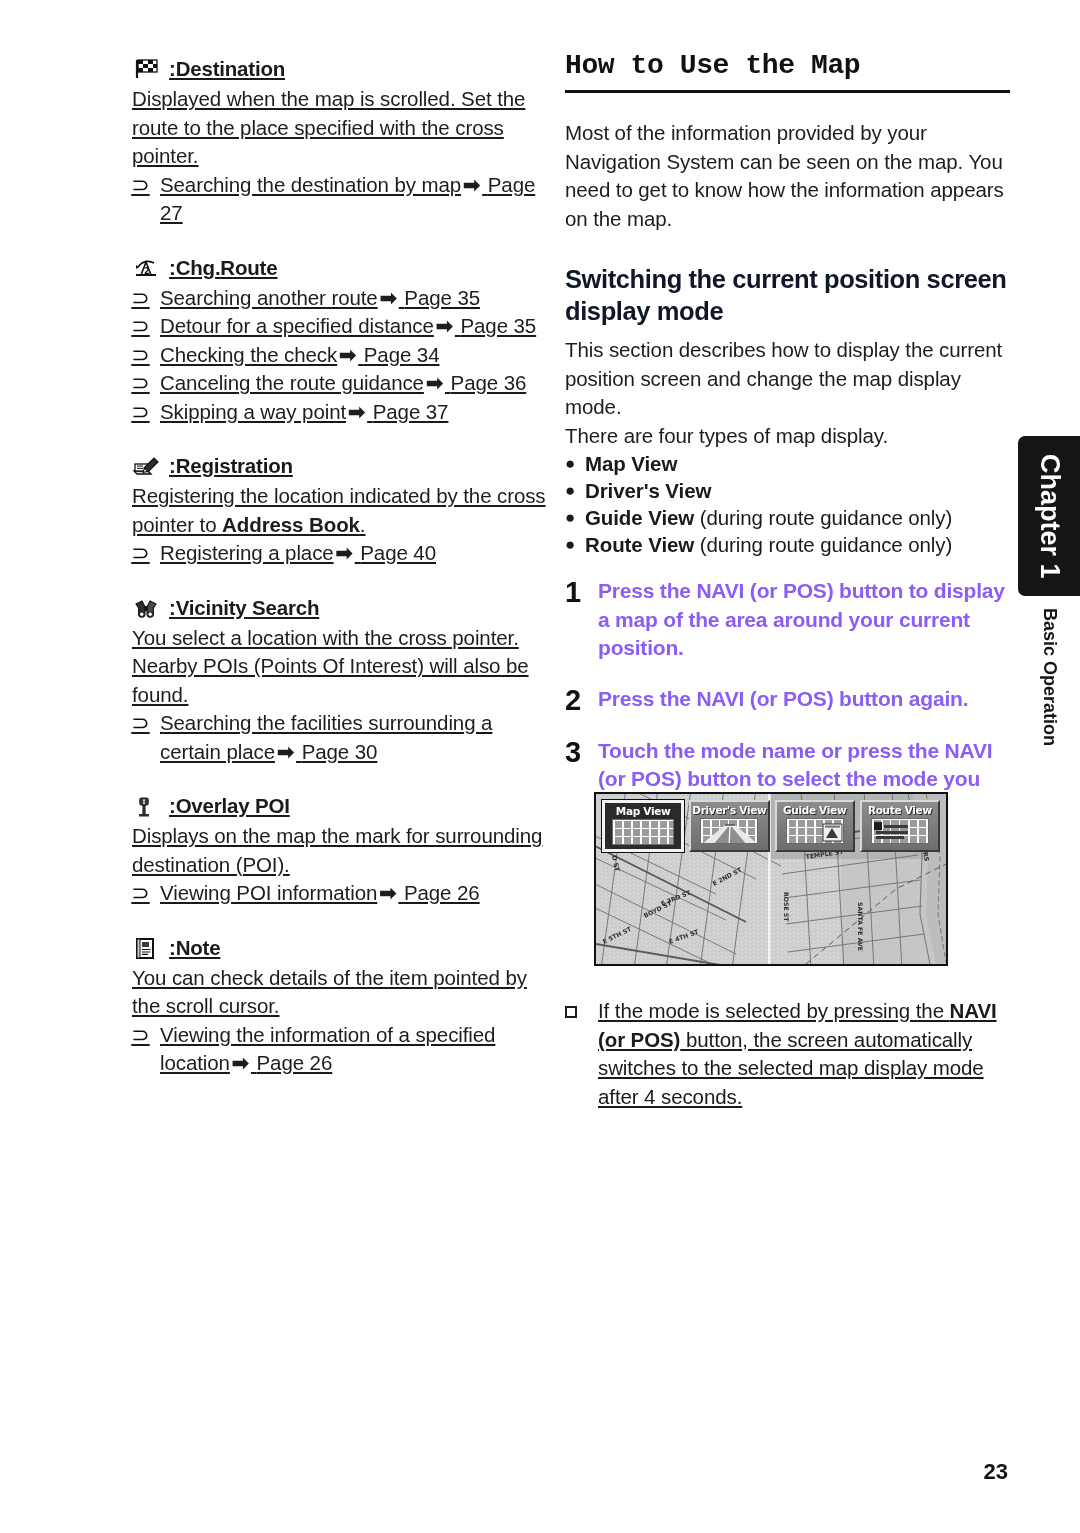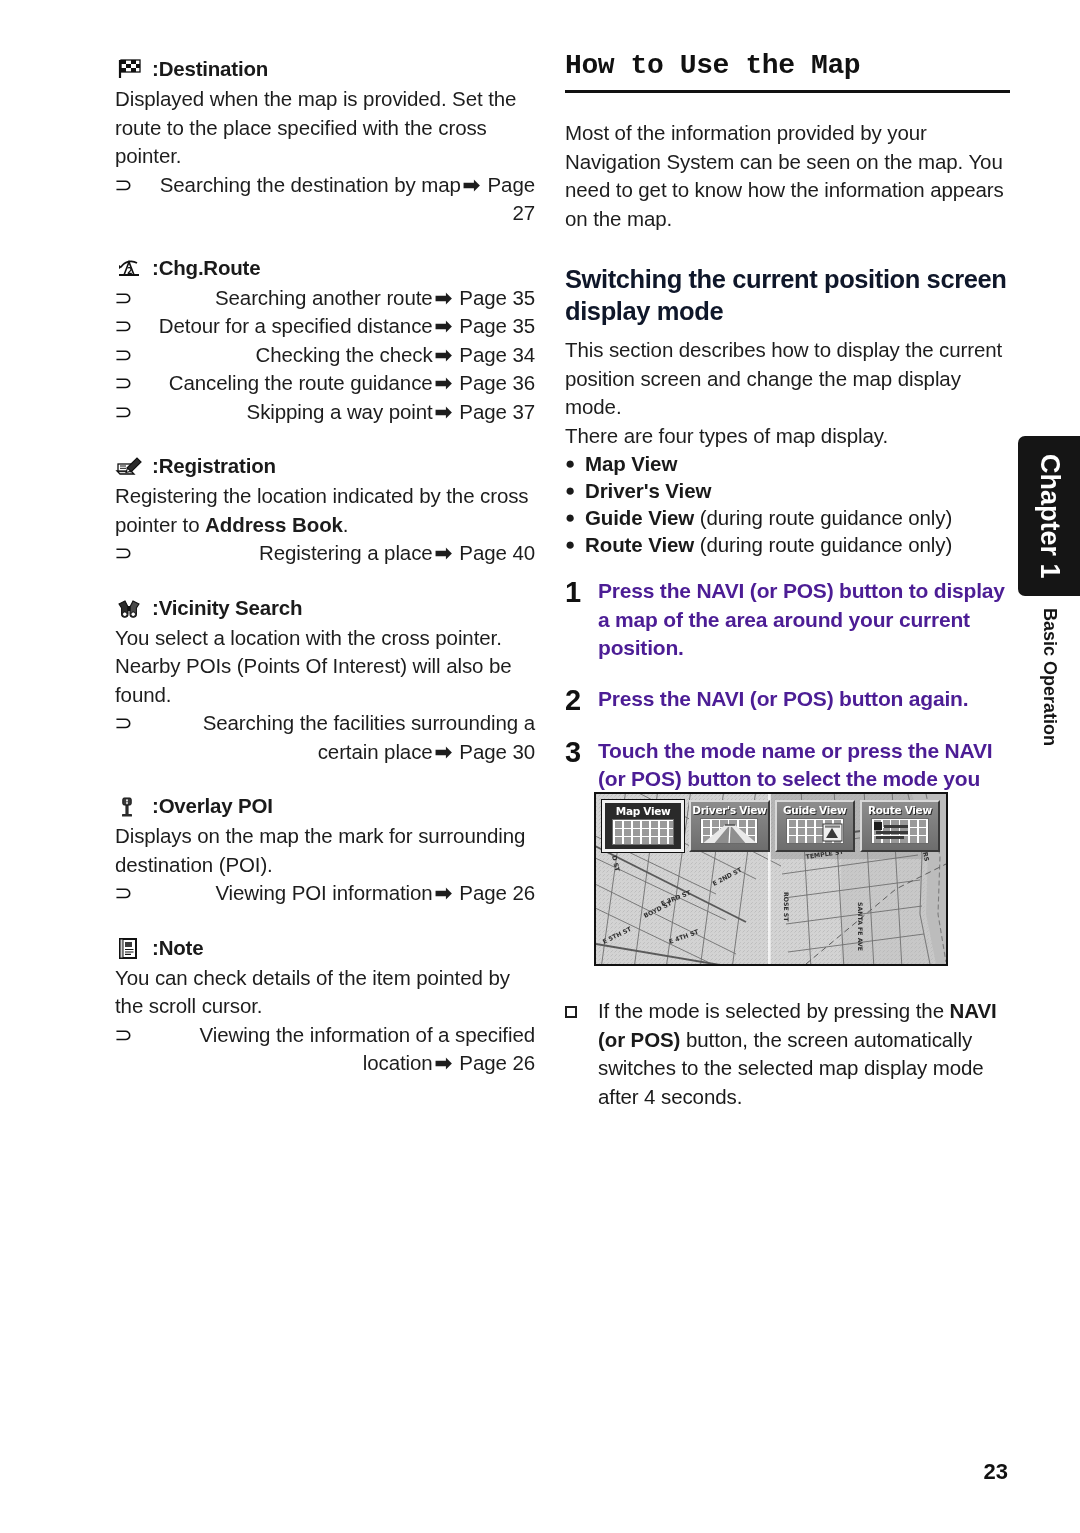--- a/index.html
+++ b/index.html
@@ -18,23 +18,24 @@
 
   .page {
     position: absolute;
     inset: 0;
     background: #ffffff;
   }
 
   
   .col-left {
     position: absolute;
-    left: 115px;
+    left: 132px;
     top: 55px;
     width: 420px;
+    text-decoration: underline;
   }
   .col-right {
     position: absolute;
     left: 565px;
     top: 50px;
     width: 445px;
   }
 
   
   .body-text {
@@ -67,21 +68,21 @@
     margin: 0;
     letter-spacing: -0.1px;
   }
   .ref .hook {
     flex: 0 0 28px;
     font-size: 21px;
     line-height: 28.5px;
     color: #111;
     transform: scaleX(1.05);
   }
-  .ref .reftext { flex: 1 1 auto; text-align: right; }
+  .ref .reftext { flex: 1 1 auto; }
   .arrow { display: inline-block; padding: 0 2px; font-weight: bold; }
 
   
   .ic {
     display: inline-block;
     width: 30px;
     height: 24px;
     position: relative;
     flex: 0 0 auto;
   }
@@ -131,21 +132,21 @@
     font-weight: bold;
     line-height: 30px;
     color: #111;
   }
   .step .steptext {
     flex: 1 1 auto;
     font-size: 21px;
     font-weight: bold;
     line-height: 28.5px;
     letter-spacing: -0.2px;
-    color: #4c1d95;
+    color: #8b5cf6;
   }
 
   
   .note {
     display: flex;
     margin-top: 22px;
   }
   .note .sq {
     flex: 0 0 33px;
     padding-top: 9px;
@@ -155,20 +156,21 @@
     width: 12px;
     height: 12px;
     border: 2.5px solid #1d1d1d;
     box-sizing: border-box;
   }
   .note .ntext {
     flex: 1 1 auto;
     font-size: 20.5px;
     line-height: 28.5px;
     letter-spacing: -0.1px;
+    text-decoration: underline;
   }
   .note .ntext b { font-weight: bold; }
 
   
   .figure {
     position: absolute;
     left: 594px;
     top: 792px;
     width: 354px;
     height: 174px;
@@ -308,21 +310,21 @@
               <rect x="11" y="7" width="5" height="4" fill="#111"></rect>
               <rect x="21" y="7" width="4" height="4" fill="#111"></rect>
               <rect x="6" y="11" width="5" height="4" fill="#111"></rect>
               <rect x="16" y="11" width="5" height="4" fill="#111"></rect>
               <rect x="6" y="3" width="19" height="12" fill="none" stroke="#111" stroke-width="1.3"></rect>
             </g>
           </svg>
         </span>
         <span class="label">:Destination</span>
       </div>
-      <p class="body-text">Displayed when the map is provided. Set the route to the place specified with the cross pointer.</p>
+      <p class="body-text">Displayed when the map is scrolled. Set the route to the place specified with the cross pointer.</p>
       <div class="ref">
         <span class="hook">⊃</span>
         <span class="reftext">
           <span>Searching the destination by map</span><span class="arrow">➡</span> <span>Page 27</span>
         </span>
       </div>
     </div>
 
     <div class="block">
       <div class="sec-head">

